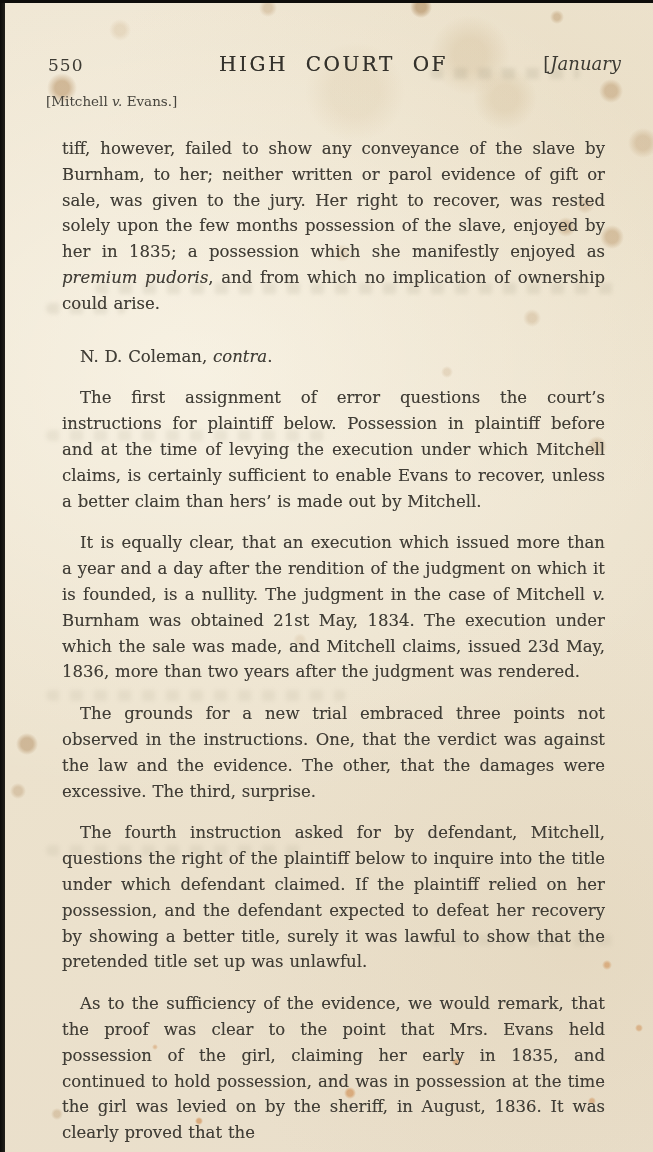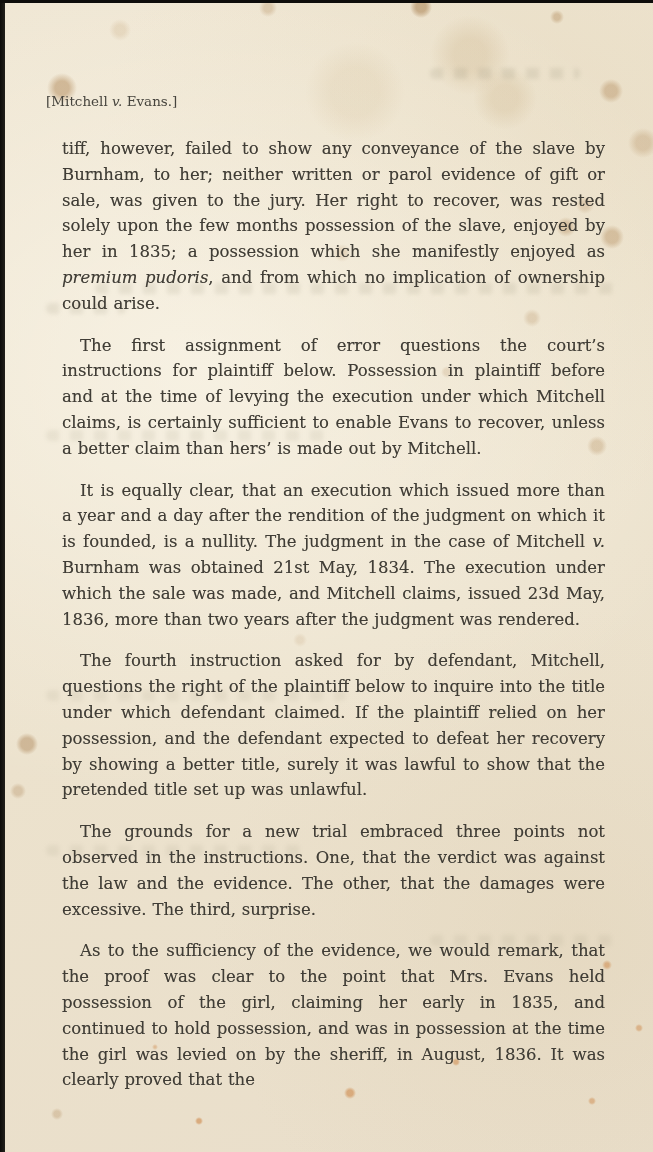--- a/index.html
+++ b/index.html
@@ -116,36 +116,42 @@
   <div class="stains"></div>
 
   <div class="ghost g1"></div>
   <div class="ghost g2"></div>
   <div class="ghost g3"></div>
   <div class="ghost g4"></div>
   <div class="ghost g5"></div>
   <div class="ghost g6"></div>
   <div class="ghost g7"></div>
 
+  <div class="header-row">
+    <span class="page-number">550</span>
+    <div class="running-title">HIGH COURT OF</div>
+    <div class="header-month"><span>[</span><span class="it">January</span></div>
+  </div>
 
   <div class="case-caption"><span>[Mitchell </span><span class="it">v.</span><span> Evans.]</span></div>
 
   <div class="text-block">
 
     <p><span>tiff, however, failed to show any conveyance of the slave by Burnham, to her; neither written or parol evidence of gift or sale, was given to the jury. Her right to recover, was rested solely upon the few months possession of the slave, enjoyed by her in 1835; a possession which she manifestly enjoyed as </span><span class="it">premium pudoris</span><span>, and from which no implication of ownership could arise.</span></p>
 
+    <p class="attorney"><span>N. D. Coleman, </span><span class="it">contra</span><span>.</span></p>
 
     <p class="indent">The first assignment of error questions the court’s instructions for plaintiff below. Possession in plaintiff before and at the time of levying the execution under which Mitchell claims, is certainly sufficient to enable Evans to recover, unless a better claim than hers’ is made out by Mitchell.</p>
 
     <p class="indent"><span>It is equally clear, that an execution which issued more than a year and a day after the rendition of the judgment on which it is founded, is a nullity. The judgment in the case of Mitchell </span><span class="it">v.</span><span> Burnham was obtained 21st May, 1834. The execution under which the sale was made, and Mitchell claims, issued 23d May, 1836, more than two years after the judgment was rendered.</span></p>
 
 
+    <p class="indent">The grounds for a new trial embraced three points not observed in the instructions. One, that the verdict was against the law and the evidence. The other, that the damages were excessive. The third, surprise.</p>
+
     <p class="indent">The fourth instruction asked for by defendant, Mitchell, questions the right of the plaintiff below to inquire into the title under which defendant claimed. If the plaintiff relied on her possession, and the defendant expected to defeat her recovery by showing a better title, surely it was lawful to show that the pretended title set up was unlawful.</p>
-
-    <p class="indent">The grounds for a new trial embraced three points not observed in the instructions. One, that the verdict was against the law and the evidence. The other, that the damages were excessive. The third, surprise.</p>
 
     <p class="indent">As to the sufficiency of the evidence, we would remark, that the proof was clear to the point that Mrs. Evans held possession of the girl, claiming her early in 1835, and continued to hold possession, and was in possession at the time the girl was levied on by the sheriff, in August, 1836. It was clearly proved that the</p>
 
   </div>
 
   <div class="edge-left"></div>
   <div class="edge-top"></div>
 
 </div>
 

